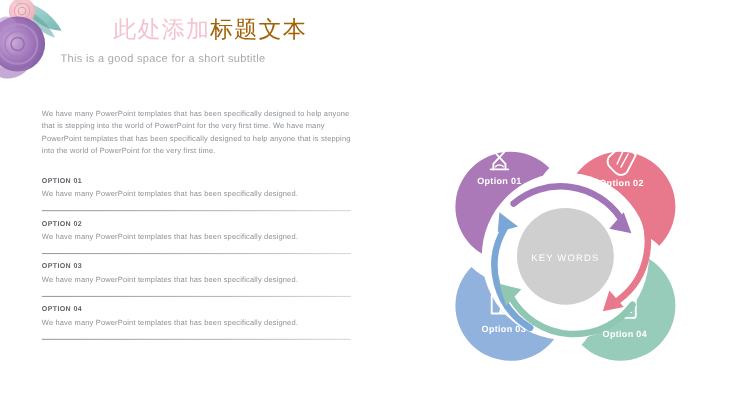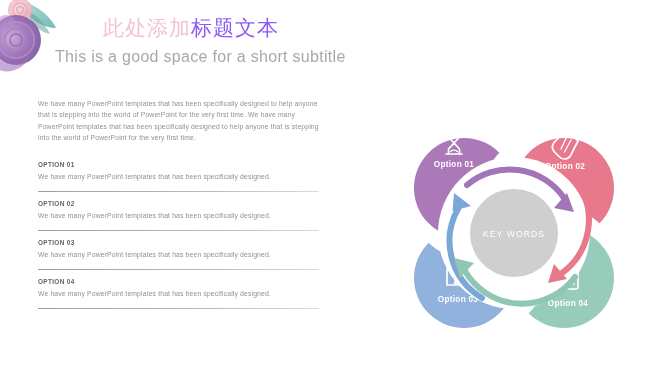--- a/index.html
+++ b/index.html
@@ -34,25 +34,25 @@
     width: 420px;
   }
   .title {
     font-size: 21px;
     line-height: 28px;
     letter-spacing: 1px;
     white-space: nowrap;
     font-weight: 400;
   }
   .title .t-pink { color: #f3c4cf; margin-left: 48px; }
-  .title .t-gray { color: #8b5cf6; }
+  .title .t-gray { color: #a16207; }
 
   .subtitle {
     margin-top: 6px;
-    font-size: 16px;
+    font-size: 10px;
     color: #a5a9ae;
     letter-spacing: 0.3px;
     font-weight: 400;
   }
 
   
   .left-col {
     position: absolute;
     left: 38px;
     top: 98px;

